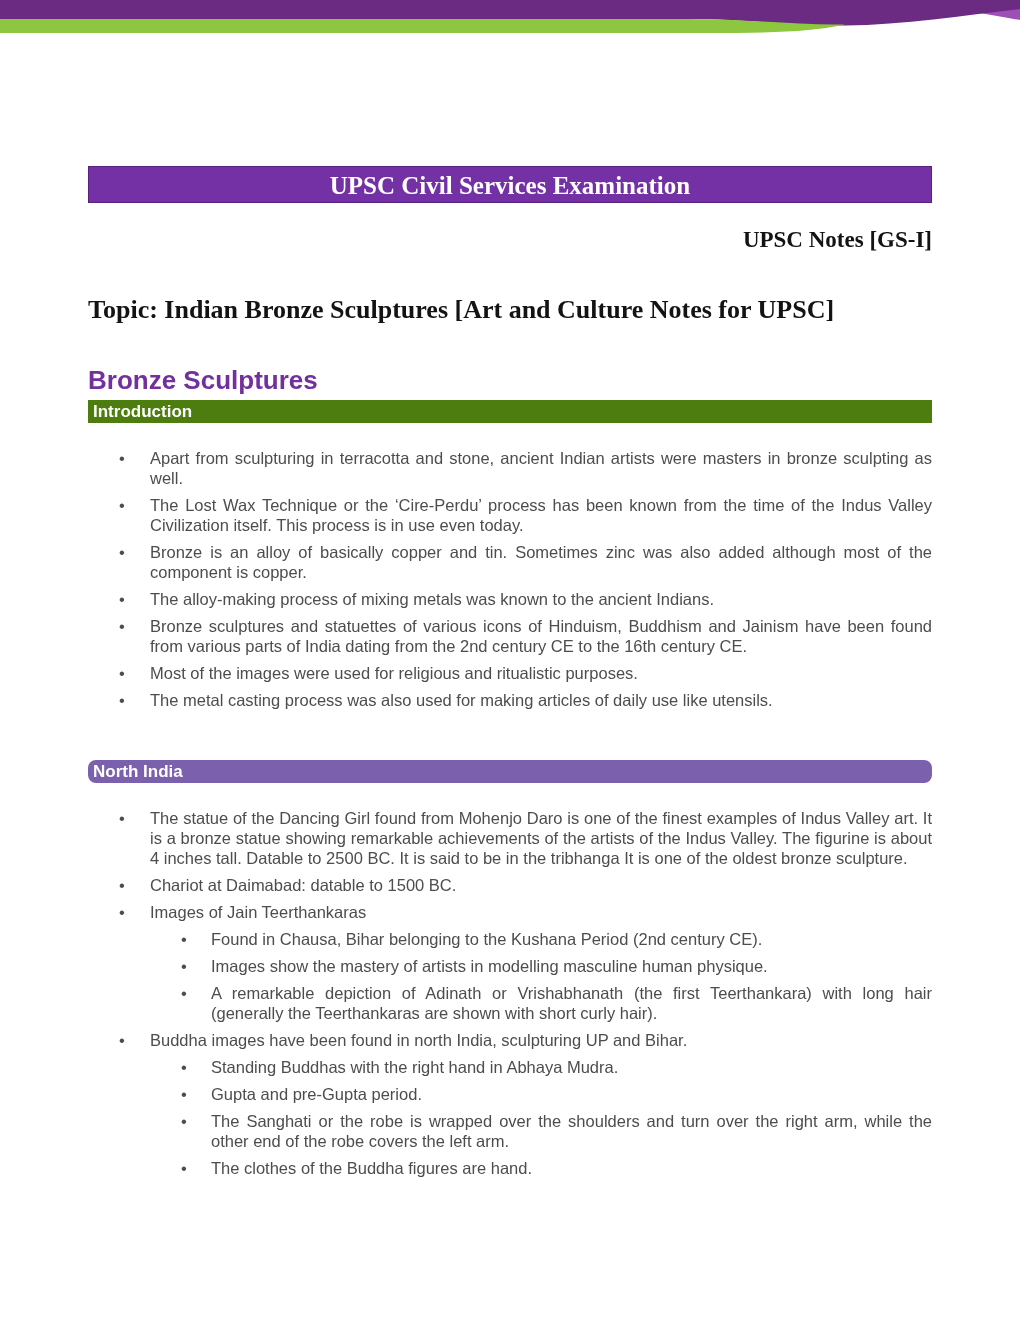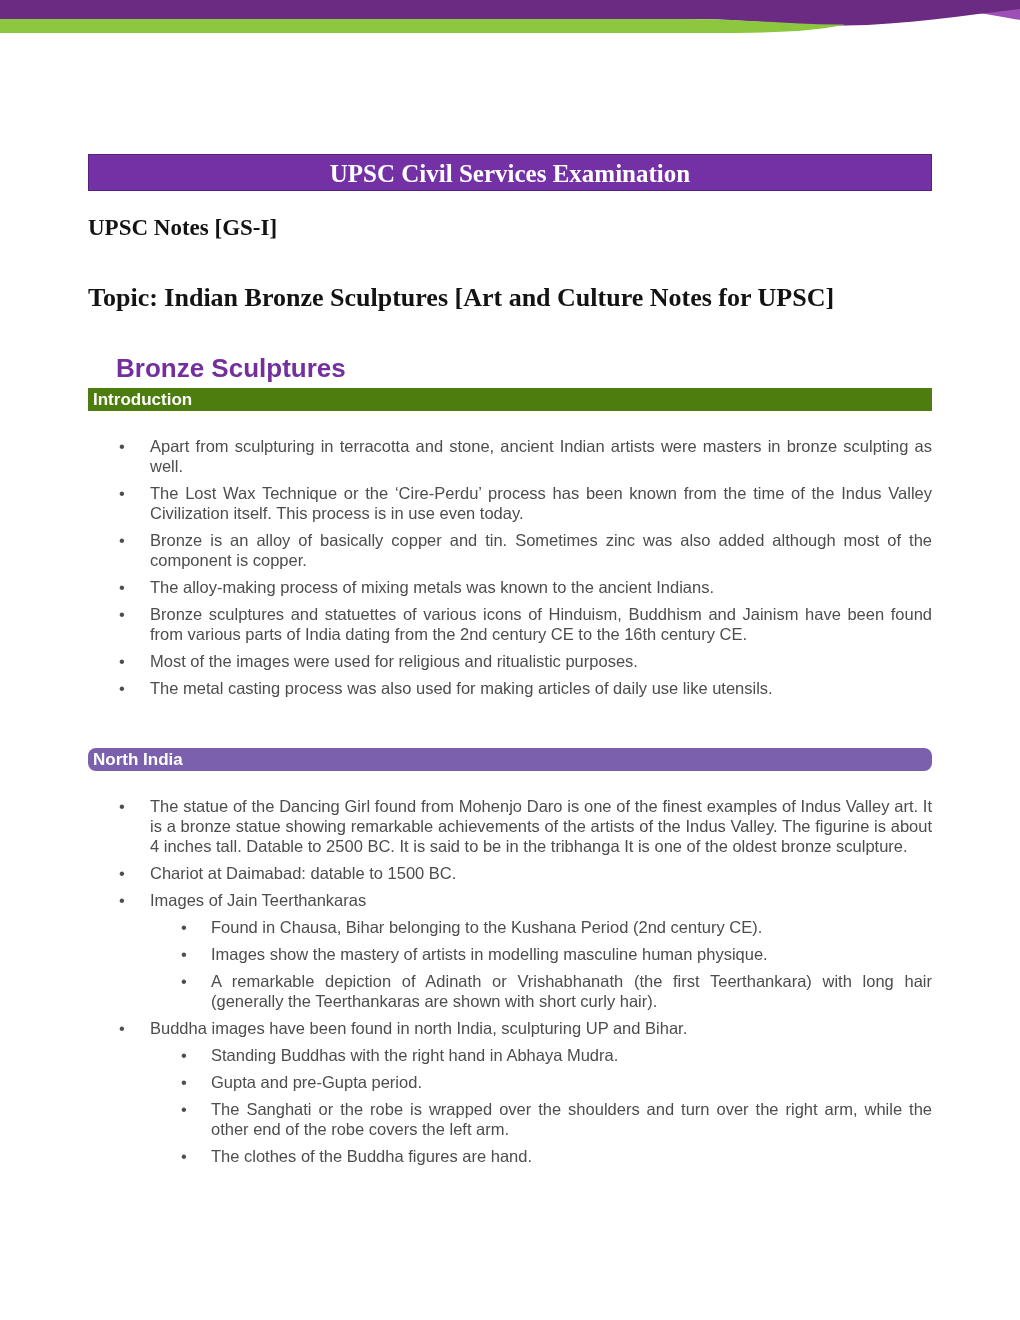--- a/index.html
+++ b/index.html
@@ -17,57 +17,56 @@
   .header-deco {
     position: absolute;
     top: 0; left: 0;
     width: 1020px;
     height: 50px;
   }
   .content {
     position: absolute;
     left: 88px;
     width: 844px;
-    top: 4px;
+    top: 16px;
   }
   .title-banner {
     margin-top: 150px;
     height: 37px;
     line-height: 37px;
     text-align: center;
     color: #ffffff;
     font-family: "Liberation Serif", serif;
     font-weight: bold;
     font-size: 25px;
     box-sizing: border-box;
     border: 1px solid #571f80;
   }
   .subtitle {
     margin-top: 24px;
-    text-align: left;
+    text-align: right;
     font-family: "Liberation Serif", serif;
     font-weight: bold;
     font-size: 23px;
     color: #131313;
   }
   .topic-heading {
     margin-top: 42px;
     text-align: left;
     font-family: "Liberation Serif", serif;
     font-weight: bold;
     font-size: 26px;
     color: #131313;
   }
   .page-heading {
     margin-top: 40px;
     font-family: "Liberation Sans", sans-serif;
     font-weight: bold;
     font-size: 26px;
     letter-spacing: 0px;
-    margin-left: 28px;
   }
   .section-bar {
     margin-top: 4px;
     height: 23px;
     line-height: 23px;
     color: #ffffff;
     font-weight: bold;
     font-size: 17px;
     padding-left: 5px;
     box-sizing: border-box;

